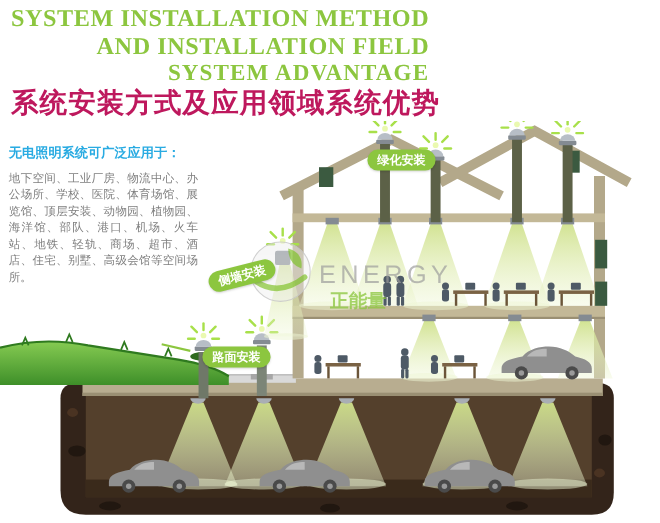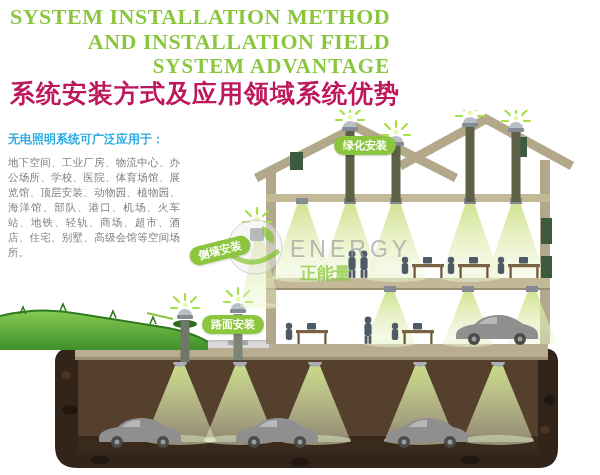--- a/index.html
+++ b/index.html
@@ -250,15 +250,15 @@
       <circle cx="255" cy="137" r="27" fill="#ececec" fill-opacity="0.55" stroke="#c9c9c9"></circle>
       <path d="M233,146 Q254,160 277,142" stroke="#8CC63F" stroke-width="5" fill="none" stroke-linecap="round" opacity="0.9"></path>
       <path d="M262,116 Q276,120 274,134 Q262,130 262,116" fill="#8CC63F" opacity="0.9"></path>
       <text x="290" y="147" font-size="23" letter-spacing="4" fill="#9b9b9b" fill-opacity="0.8" font-family="Liberation Sans, sans-serif">ENERGY</text>
       <text x="300" y="169" font-size="17" font-weight="bold" fill="#8CC63F" fill-opacity="0.9">正能量</text>
     </g>
   </svg>
 
   <div class="badge" style="left:334px;top:136px">绿化安装</div>
   <div class="badge tilt" style="left:189px;top:241px">侧墙安装</div>
-  <div class="badge" style="left:202px;top:315px">路面安装</div>
+  <div class="badge" style="left:184px;top:315px">路面安装</div>
 
 </div>
 
 </body></html>

